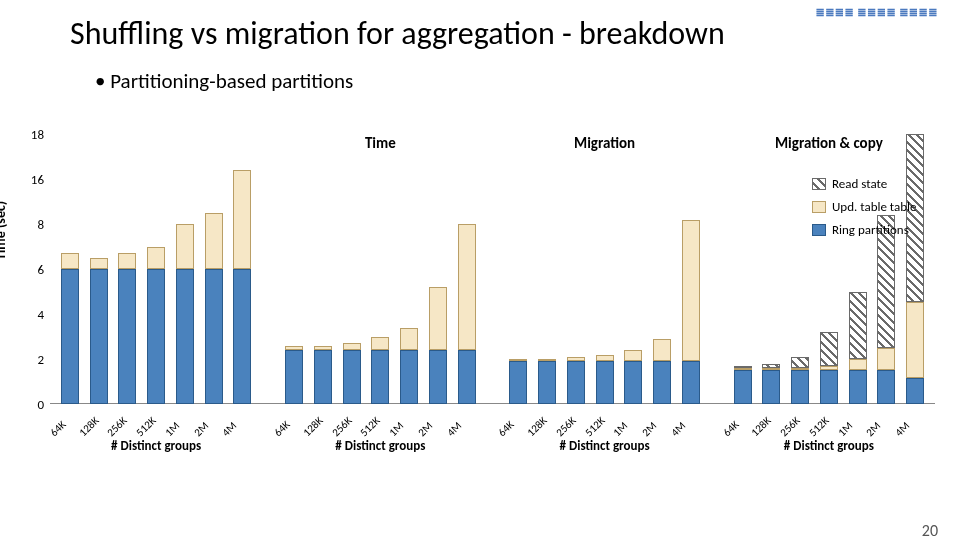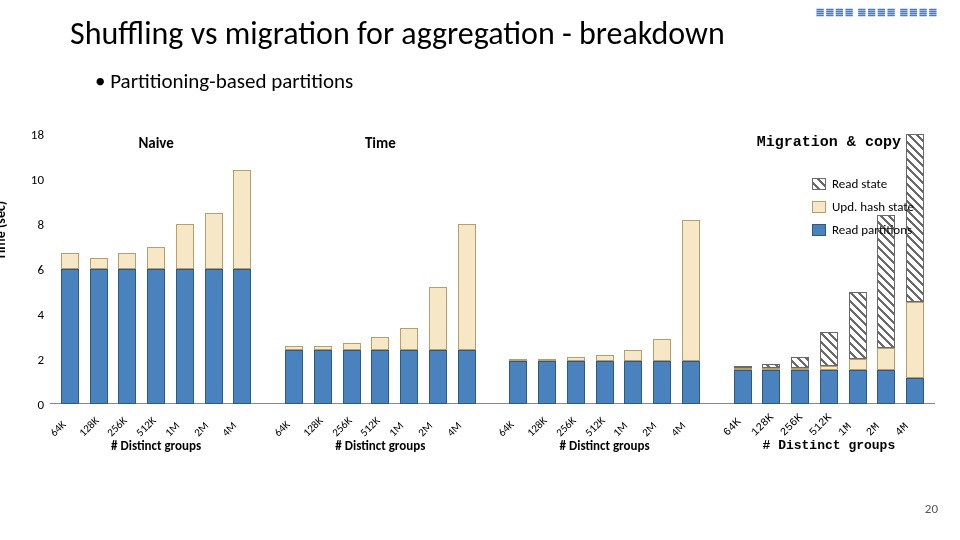--- a/index.html
+++ b/index.html
@@ -81,21 +81,21 @@
     position: absolute;
     inset: 0;
     display: flex;
     justify-content: space-between;
   }
   .panel {
     position: relative;
     flex: 1 1 0;
     margin-right: 12px;
   }
-  .panel:last-child { margin-right: 0; font-family: Liberation Mono, monospace; }
+  .panel:last-child { margin-right: 0; }
   .panel-title {
     position: absolute;
     top: 0px;
     left: 0;
     right: 0;
     text-align: center;
     font-size: 15px;
     font-weight: bold;
   }
   .plot {
@@ -198,42 +198,41 @@
   .sw-upd {
     border: 1px solid #b99e66;
     background: #f6e7c6;
   }
   .sw-read {
     border: 1px solid #2a5a8a;
     background: #4a82bd;
   }
   .pagenum {
     position: absolute;
-    bottom: 24px;
+    bottom: 0;
     right: 22px;
-    font-size: 13px;
+    font-size: 16px;
     color: #555;
   }
 </style>
 </head>
 <body>
 
 <div class="logo">≣≣≣≣
 ≣≣≣≣
 ≣≣≣≣</div>
 <div class="title">Shuffling vs migration for aggregation - breakdown</div>
 <div class="sub">• Partitioning-based partitions</div>
 <div class="yaxis-label">Time (sec)</div>
 
 <div class="chart-area">
   <div class="axis-line"></div>
   <div id="yticks-host"></div>
   <div class="panels" id="panels-host">
       <div class="panel">
-        <div class="panel-title">Naive</div>
         <div class="plot">
           <div class="bar-col" style="max-height: 270px; overflow: hidden;">
             <div class="seg-read" style="height: 135px;"></div>
             <div class="seg-upd" style="height: 15.75px;"></div>
           </div>
           <div class="bar-col" style="max-height: 270px; overflow: hidden;">
             <div class="seg-read" style="height: 135px;"></div>
             <div class="seg-upd" style="height: 11.25px;"></div>
           </div>
           <div class="bar-col" style="max-height: 270px; overflow: hidden;">
@@ -305,20 +304,21 @@
           <div class="xtick">128K</div>
           <div class="xtick">256K</div>
           <div class="xtick">512K</div>
           <div class="xtick">1M</div>
           <div class="xtick">2M</div>
           <div class="xtick">4M</div>
         </div>
         <div class="xlabel"># Distinct groups</div>
       </div>
       <div class="panel">
+        <div class="panel-title">Migration</div>
         <div class="plot">
           <div class="bar-col" style="max-height: 270px; overflow: hidden;">
             <div class="seg-read" style="height: 42.75px;"></div>
             <div class="seg-upd" style="height: 2.25px;"></div>
           </div>
           <div class="bar-col" style="max-height: 270px; overflow: hidden;">
             <div class="seg-read" style="height: 42.75px;"></div>
             <div class="seg-upd" style="height: 2.25px;"></div>
           </div>
           <div class="bar-col" style="max-height: 270px; overflow: hidden;">
@@ -407,34 +407,34 @@
 <div class="ytick" style="top: 270px;">0</div>
     <div class="gridline" style="top: 270px;"></div>
     <div class="ytick" style="top: 225px;">2</div>
     <div class="gridline" style="top: 225px;"></div>
     <div class="ytick" style="top: 180px;">4</div>
     <div class="gridline" style="top: 180px;"></div>
     <div class="ytick" style="top: 135px;">6</div>
     <div class="gridline" style="top: 135px;"></div>
     <div class="ytick" style="top: 90px;">8</div>
     <div class="gridline" style="top: 90px;"></div>
-    <div class="ytick" style="top: 45px;">10</div>
+    <div class="ytick" style="top: 45px;">16</div>
     <div class="gridline" style="top: 45px;"></div>
     <div class="ytick" style="top: 0px;">18</div>
     <div class="gridline" style="top: 0px;"></div>
   </div>
 
 <div class="legend" id="legend-host">
     <div class="legend-row">
       <div class="swatch sw-copy"></div>
       <span>Read state</span>
     </div>
     <div class="legend-row">
       <div class="swatch sw-upd"></div>
-      <span>Upd. hash state</span>
+      <span>Upd. table table</span>
     </div>
     <div class="legend-row">
       <div class="swatch sw-read"></div>
-      <span>Read partitions</span>
+      <span>Ring partitions</span>
     </div>
   </div>
 
 <div class="pagenum">20</div>
 
 </body></html>

